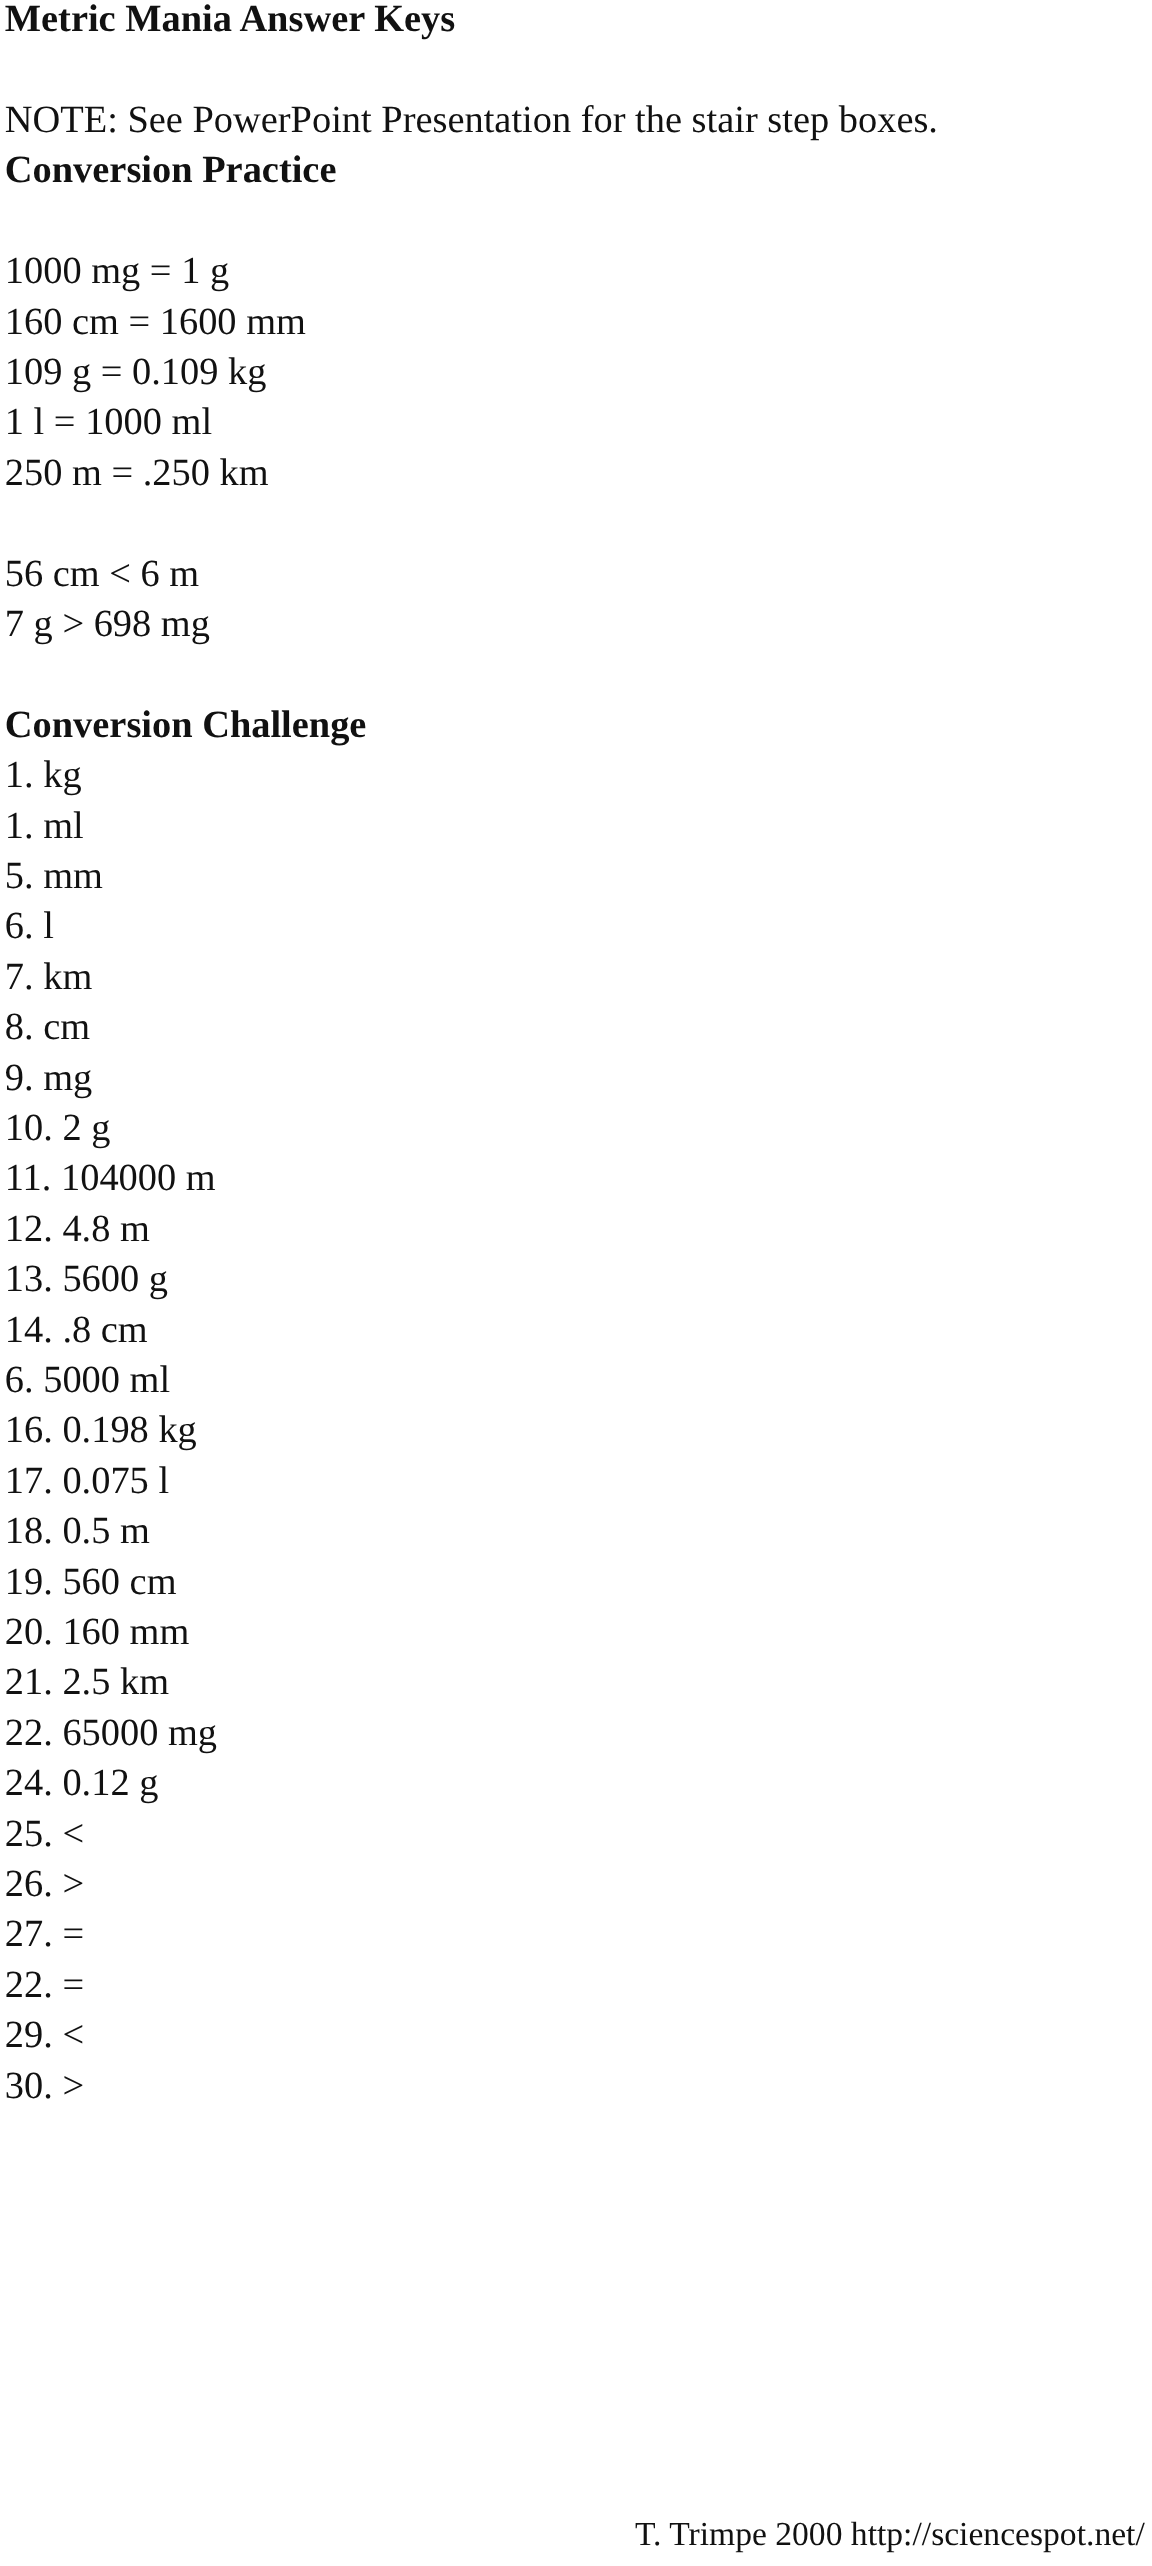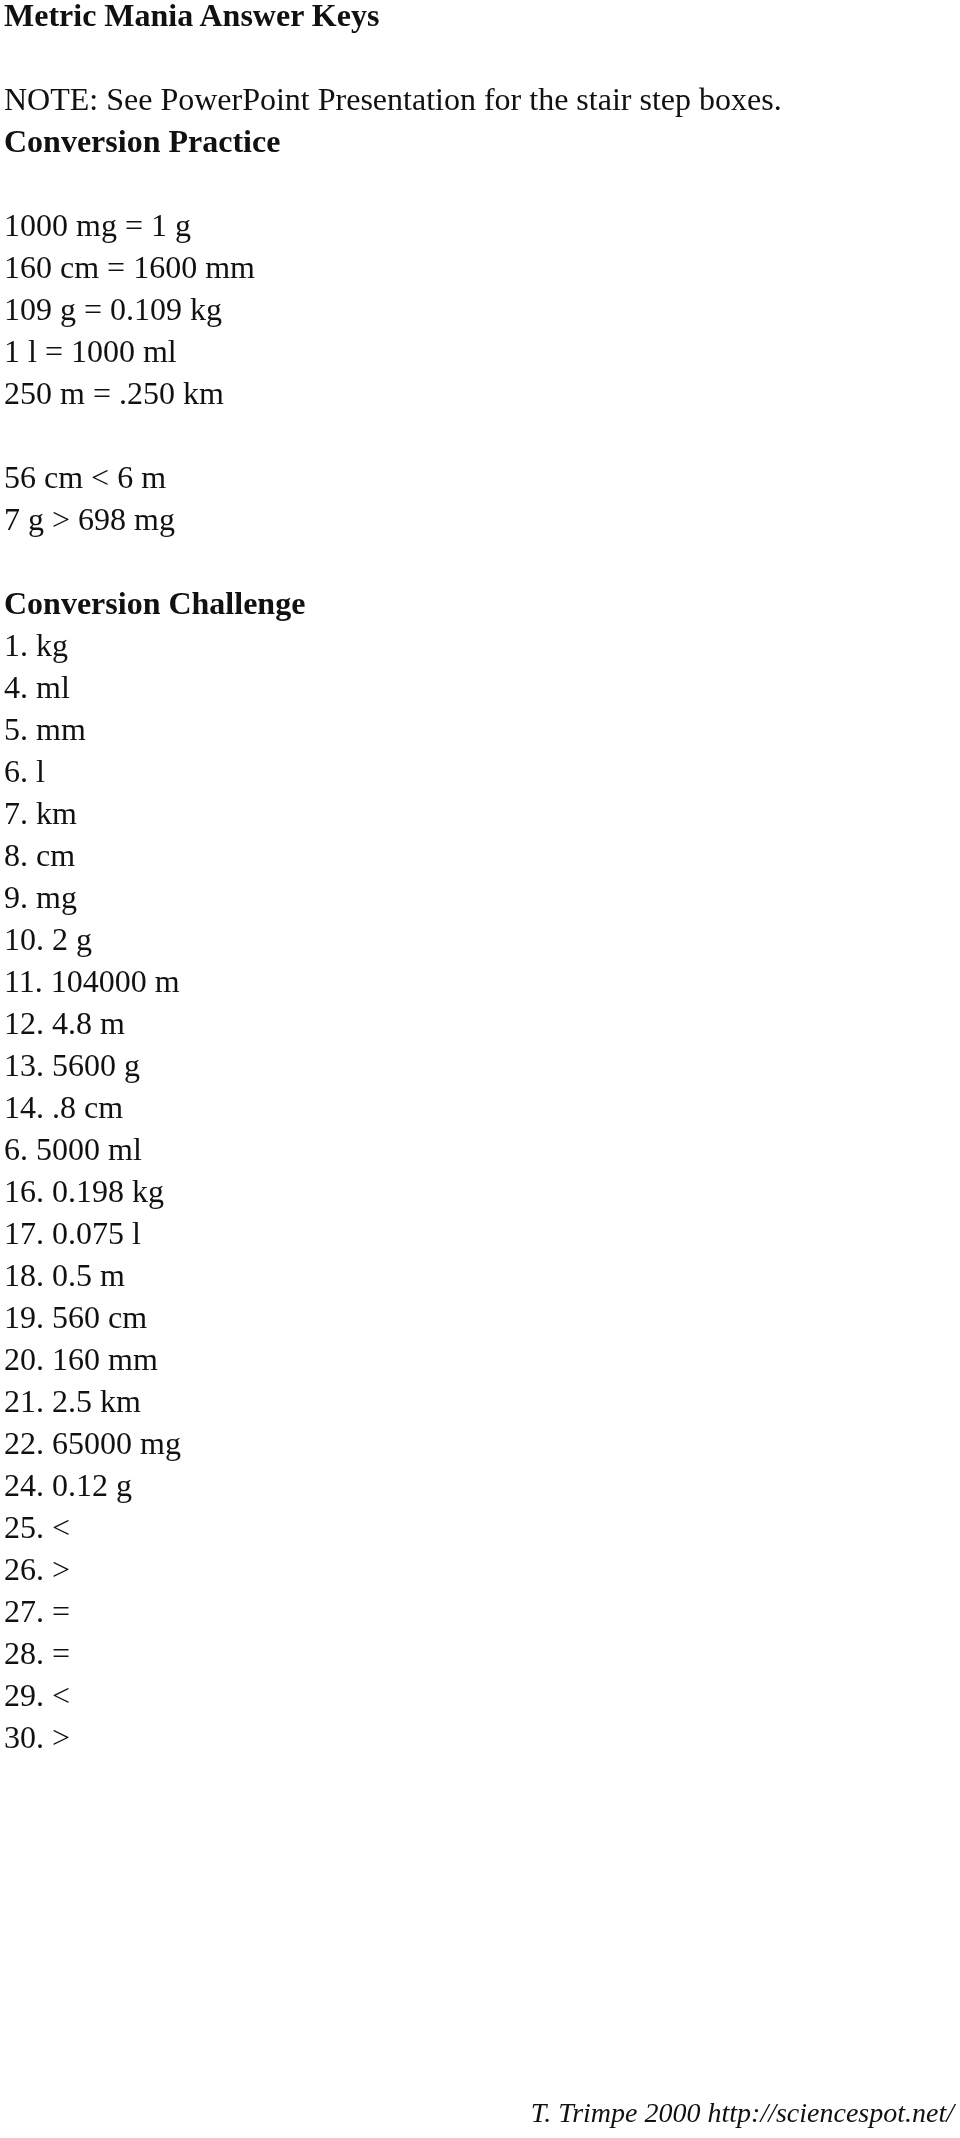--- a/index.html
+++ b/index.html
@@ -7,21 +7,21 @@
     width: 960px; height: 2138px; position: relative; overflow: hidden;
     font-family: "Liberation Serif", "DejaVu Serif", serif;
     color: #111111;
   }
   .doc { position: absolute; left: 4px; top: -6px; width: 950px; }
   .line { font-size: 32px; line-height: 42px; height: 42px; white-space: pre; }
   .bold { font-weight: bold; }
   .blank { height: 42px; }
   .footer {
     position: absolute; right: 6px; top: 2096px;
-    font-size: 28px; font-style: italic; line-height: 34px; white-space: pre;
+    font-size: 28px; line-height: 34px; white-space: pre;
   }
 </style>
 </head>
 <body>
 
 <div class="doc">
   <div class="line bold">Metric Mania Answer Keys</div>
   <div class="blank"></div>
 
   <div class="line">NOTE: See PowerPoint Presentation for the stair step boxes.</div>
@@ -39,21 +39,21 @@
 
   <div>
     <div class="line">56 cm &lt; 6 m</div>
     <div class="line">7 g &gt; 698 mg</div>
   </div>
   <div class="blank"></div>
 
   <div class="line bold">Conversion Challenge</div>
   <div id="answers">
     <div class="line">1. kg</div>
-    <div class="line">4. ml</div>
+    <div class="line">1. ml</div>
     <div class="line">5. mm</div>
     <div class="line">6. l</div>
     <div class="line">7. km</div>
     <div class="line">8. cm</div>
     <div class="line">9. mg</div>
     <div class="line">10. 2 g</div>
     <div class="line">11. 104000 m</div>
     <div class="line">12. 4.8 m</div>
     <div class="line">13. 5600 g</div>
     <div class="line">14. .8 cm</div>
@@ -62,19 +62,19 @@
     <div class="line">17. 0.075 l</div>
     <div class="line">18. 0.5 m</div>
     <div class="line">19. 560 cm</div>
     <div class="line">20. 160 mm</div>
     <div class="line">21. 2.5 km</div>
     <div class="line">22. 65000 mg</div>
     <div class="line">24. 0.12 g</div>
     <div class="line">25. &lt;</div>
     <div class="line">26. &gt;</div>
     <div class="line">27. =</div>
-    <div class="line">28. =</div>
+    <div class="line">22. =</div>
     <div class="line">29. &lt;</div>
     <div class="line">30. &gt;</div>
   </div>
 </div>
 
 <div class="footer">T. Trimpe 2000 http://sciencespot.net/</div>
 
 </body></html>

